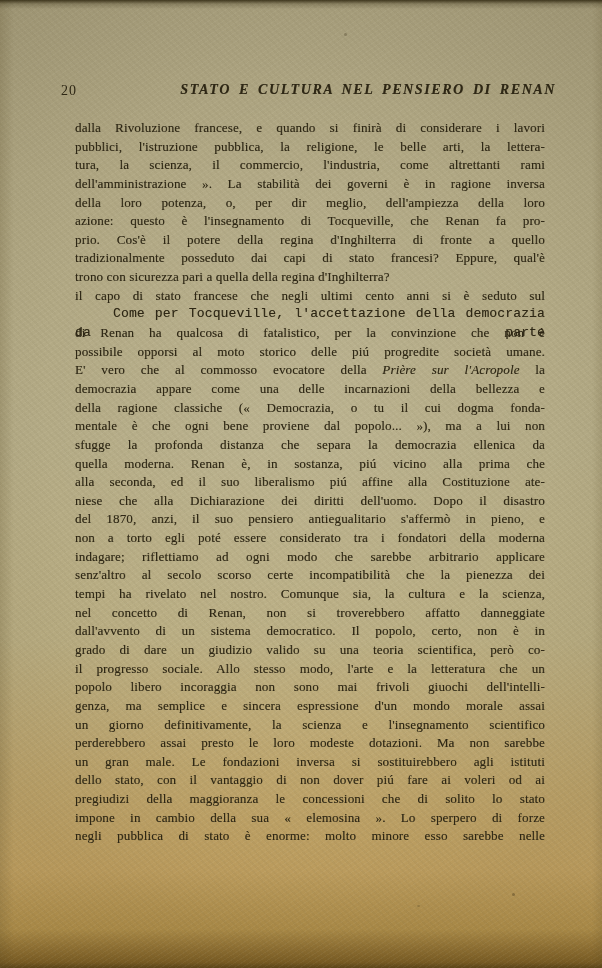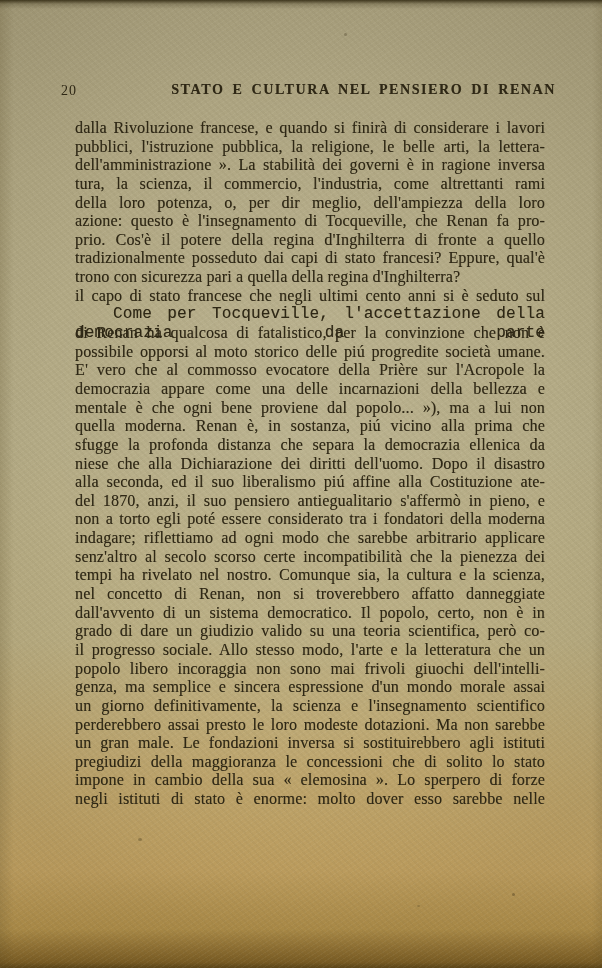--- a/index.html
+++ b/index.html
@@ -49,49 +49,50 @@
   }
   .pagenum {
     position: absolute;
     left: 61px; top: 1px;
     font-weight: normal;
     letter-spacing: 1px;
   }
   .running-title {
     position: absolute;
     right: 46px; top: 0;
+    font-style: italic;
     font-weight: bold;
     letter-spacing: 1.6px;
     word-spacing: 3px;
     white-space: nowrap;
     text-shadow: 0.3px 0.3px 0.4px rgba(46,39,21,0.45);
   }
   .body-text {
     position: absolute;
     top: 119px; left: 75px;
     width: 470px;
-    font-size: 16px;
+    font-size: 13px;
   }
   .line {
     line-height: 18.65px;
     height: 18.65px;
     text-align: justify;
     text-align-last: justify;
     white-space: normal;
     letter-spacing: 0.15px;
     text-shadow: 0.3px 0.3px 0.35px rgba(46,39,21,0.40);
   }
   .line.nojust {
     text-align-last: left;
   }
   .line.indent {
     text-indent: 38px;
     font-family: Liberation Mono, monospace;
   }
-  .it { }
+  .it { font-style: italic; }
   .speck {
     position: absolute;
     border-radius: 50%;
     background: rgba(50,40,18,0.55);
     pointer-events: none;
   }
 </style>
 </head>
 <body>
 
@@ -99,54 +100,56 @@
   <div class="vignette"></div>
 
   <div class="pagehead">
     <span class="pagenum">20</span>
     <span class="running-title">STATO E CULTURA NEL PENSIERO DI RENAN</span>
   </div>
 
   <div class="body-text" id="body-text">
       <div class="line">dalla Rivoluzione francese, e quando si finirà di considerare i lavori</div>
       <div class="line">pubblici, l'istruzione pubblica, la religione, le belle arti, la lettera-</div>
+      <div class="line">tura, la scienza, il commercio, l'industria, come altrettanti rami</div>
       <div class="line">dell'amministrazione ». La stabilità dei governi è in ragione inversa</div>
-      <div class="line">tura, la scienza, il commercio, l'industria, come altrettanti rami</div>
       <div class="line">della loro potenza, o, per dir meglio, dell'ampiezza della loro</div>
       <div class="line">azione: questo è l'insegnamento di Tocqueville, che Renan fa pro-</div>
       <div class="line">prio. Cos'è il potere della regina d'Inghilterra di fronte a quello</div>
       <div class="line">tradizionalmente posseduto dai capi di stato francesi? Eppure, qual'è</div>
       <div class="line nojust">trono con sicurezza pari a quella della regina d'Inghilterra?</div>
       <div class="line">il capo di stato francese che negli ultimi cento anni si è seduto sul</div>
       <div class="line indent">Come per Tocqueville, l'accettazione della democrazia da parte</div>
       <div class="line">di Renan ha qualcosa di fatalistico, per la convinzione che non è</div>
       <div class="line">possibile opporsi al moto storico delle piú progredite società umane.</div>
       <div class="line">E' vero che al commosso evocatore della <span class="it">Prière sur l'Acropole</span> la</div>
       <div class="line">democrazia appare come una delle incarnazioni della bellezza e</div>
+      <div class="line">della ragione classiche (« Democrazia, o tu il cui dogma fonda-</div>
       <div class="line">mentale è che ogni bene proviene dal popolo... »), ma a lui non</div>
+      <div class="line">sfugge la profonda distanza che separa la democrazia ellenica da</div>
       <div class="line">quella moderna. Renan è, in sostanza, piú vicino alla prima che</div>
-      <div class="line">sfugge la profonda distanza che separa la democrazia ellenica da</div>
+      <div class="line">alla seconda, ed il suo liberalismo piú affine alla Costituzione ate-</div>
       <div class="line">niese che alla Dichiarazione dei diritti dell'uomo. Dopo il disastro</div>
-      <div class="line">alla seconda, ed il suo liberalismo piú affine alla Costituzione ate-</div>
       <div class="line">del 1870, anzi, il suo pensiero antiegualitario s'affermò in pieno, e</div>
       <div class="line">non a torto egli poté essere considerato tra i fondatori della moderna</div>
       <div class="line">indagare; riflettiamo ad ogni modo che sarebbe arbitrario applicare</div>
       <div class="line">senz'altro al secolo scorso certe incompatibilità che la pienezza dei</div>
       <div class="line">tempi ha rivelato nel nostro. Comunque sia, la cultura e la scienza,</div>
       <div class="line">nel concetto di Renan, non si troverebbero affatto danneggiate</div>
       <div class="line">dall'avvento di un sistema democratico. Il popolo, certo, non è in</div>
       <div class="line">grado di dare un giudizio valido su una teoria scientifica, però co-</div>
       <div class="line">il progresso sociale. Allo stesso modo, l'arte e la letteratura che un</div>
       <div class="line">popolo libero incoraggia non sono mai frivoli giuochi dell'intelli-</div>
       <div class="line">genza, ma semplice e sincera espressione d'un mondo morale assai</div>
       <div class="line">un giorno definitivamente, la scienza e l'insegnamento scientifico</div>
       <div class="line">perderebbero assai presto le loro modeste dotazioni. Ma non sarebbe</div>
       <div class="line">un gran male. Le fondazioni inversa si sostituirebbero agli istituti</div>
+      <div class="line">dello stato, con il vantaggio di non dover piú fare ai voleri od ai</div>
       <div class="line">pregiudizi della maggioranza le concessioni che di solito lo stato</div>
       <div class="line">impone in cambio della sua « elemosina ». Lo sperpero di forze</div>
-      <div class="line">negli istituti di stato è enorme: molto dover esso sarebbe nelle</div>
+      <div class="line">negli pubblica di stato è enorme: molto minore esso sarebbe nelle</div>
     </div>
 
   <div class="speck" style="left:344px; top:33px;  width:3px; height:3px; opacity:.5;"></div>
   <div class="speck" style="left:512px; top:893px; width:3px; height:3px; opacity:.6;"></div>
   <div class="speck" style="left:138px; top:838px; width:4px; height:3px; opacity:.55;"></div>
   <div class="speck" style="left:417px; top:905px; width:3px; height:2px; opacity:.45;"></div>
 </div>
 
 </body></html>

